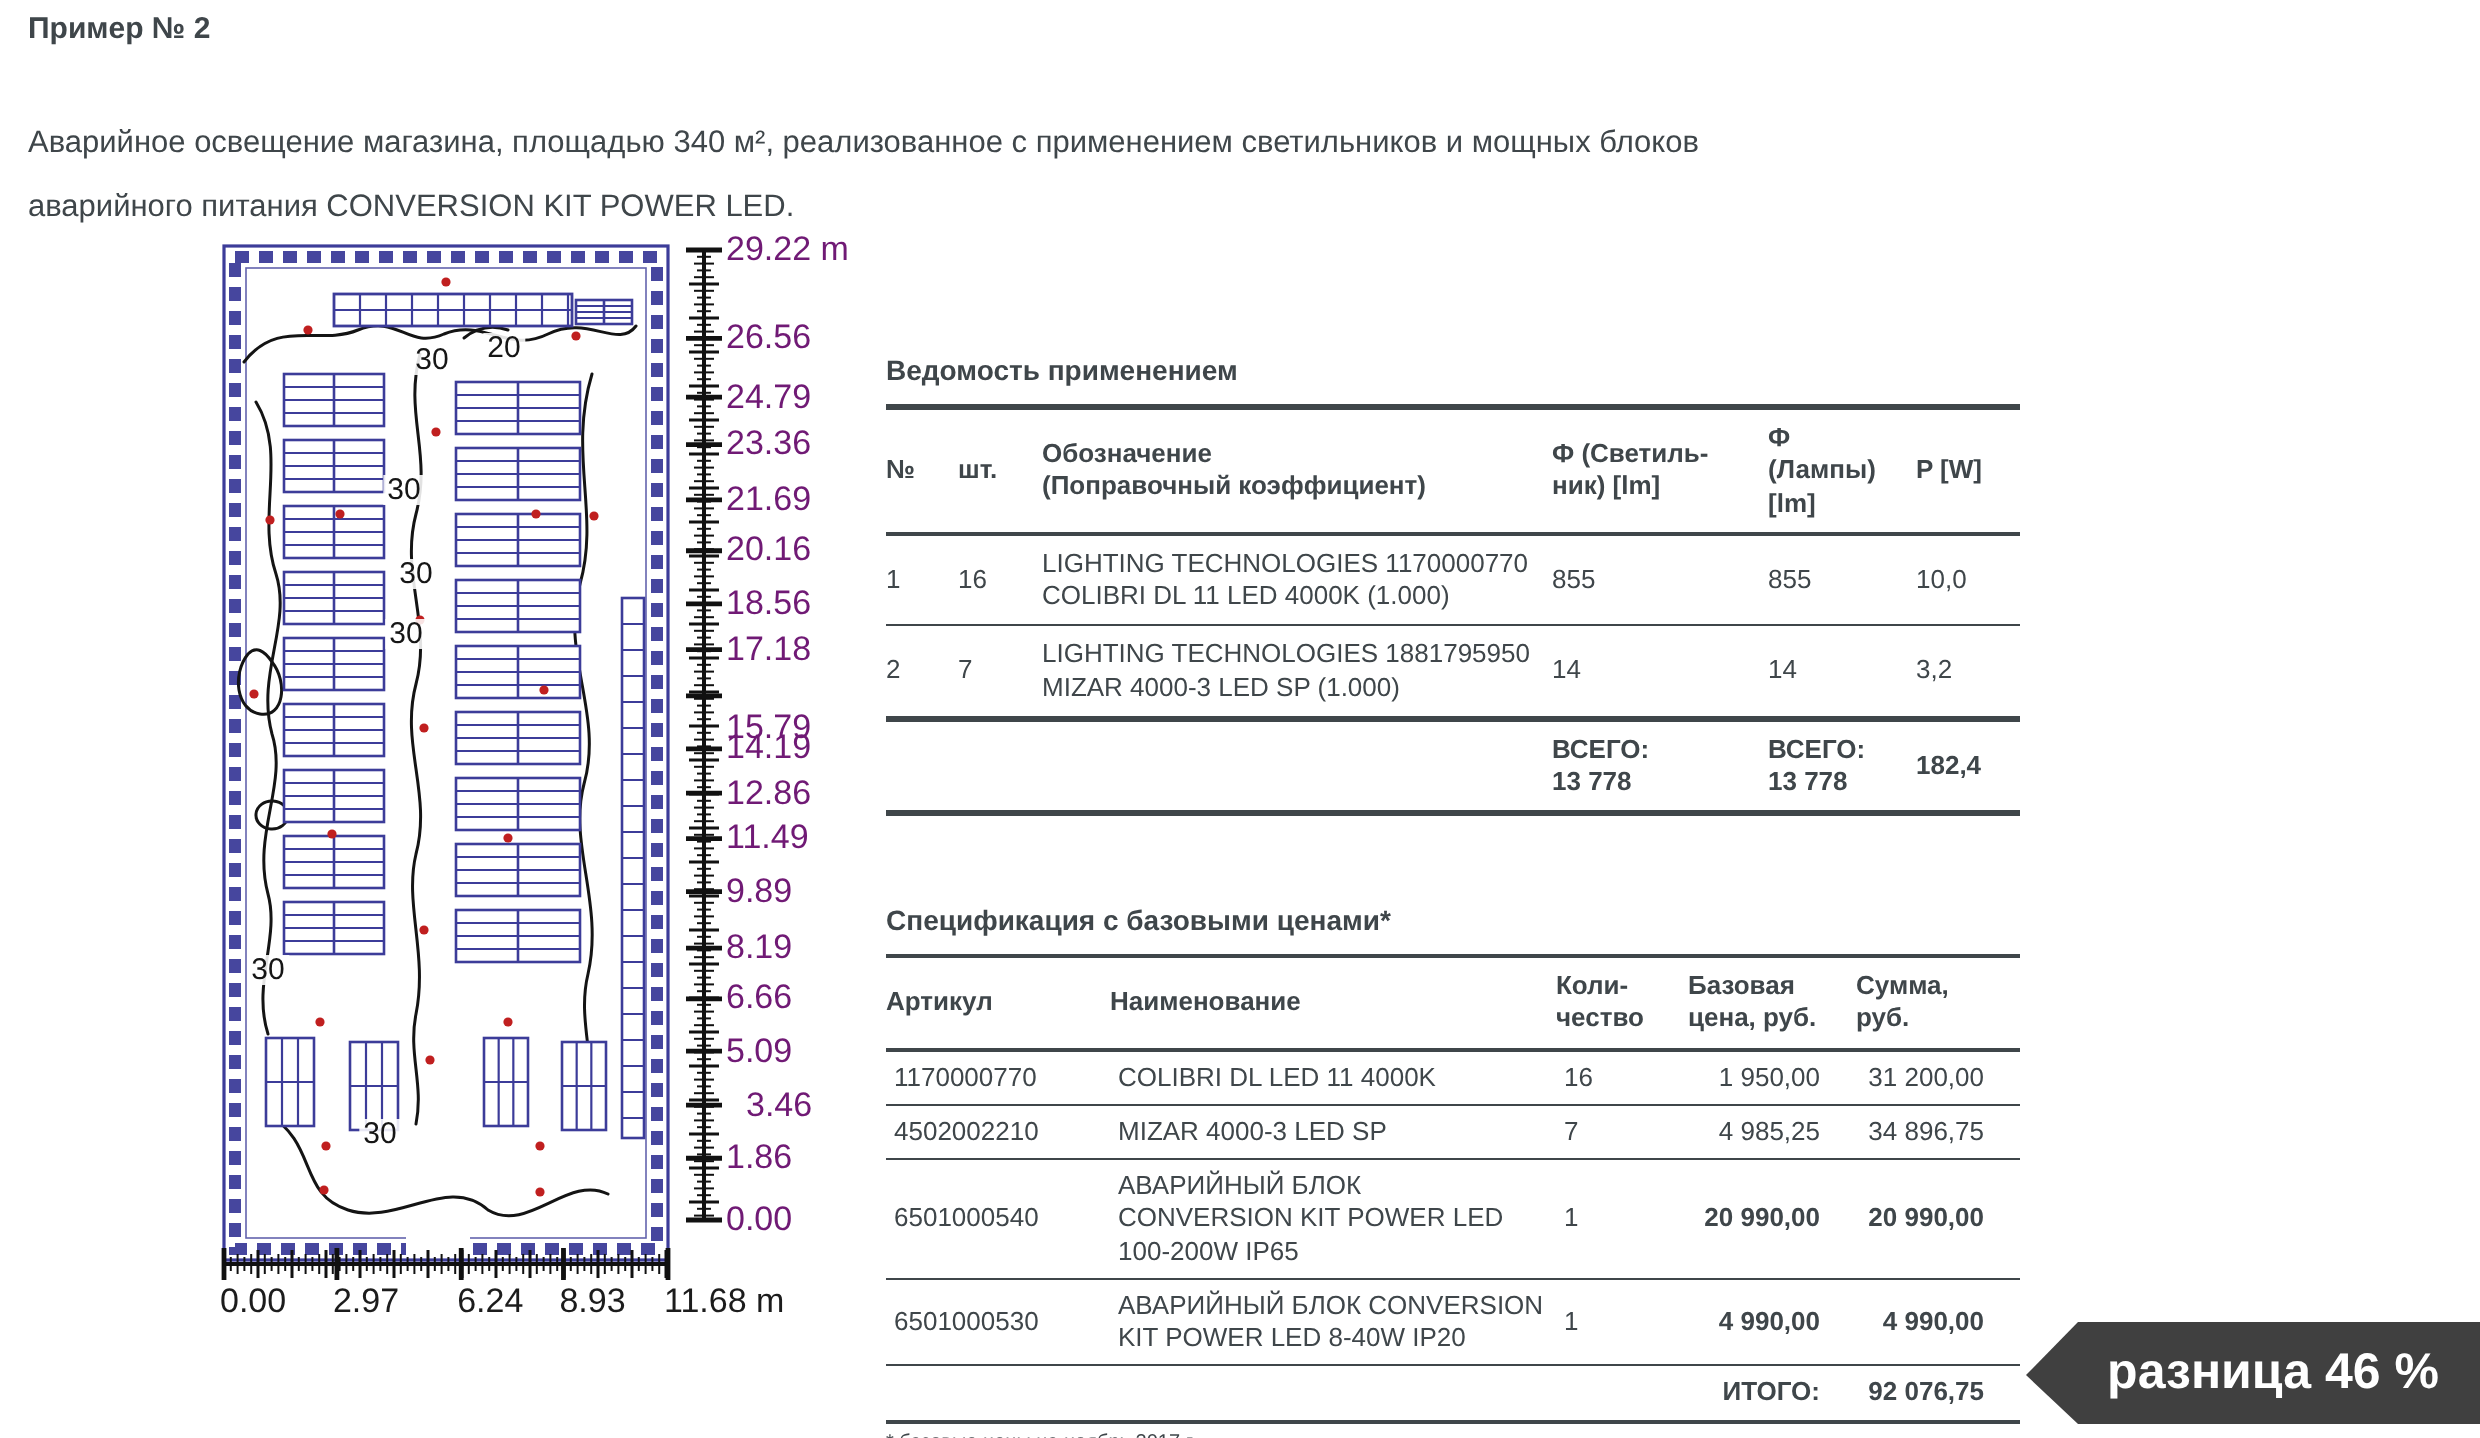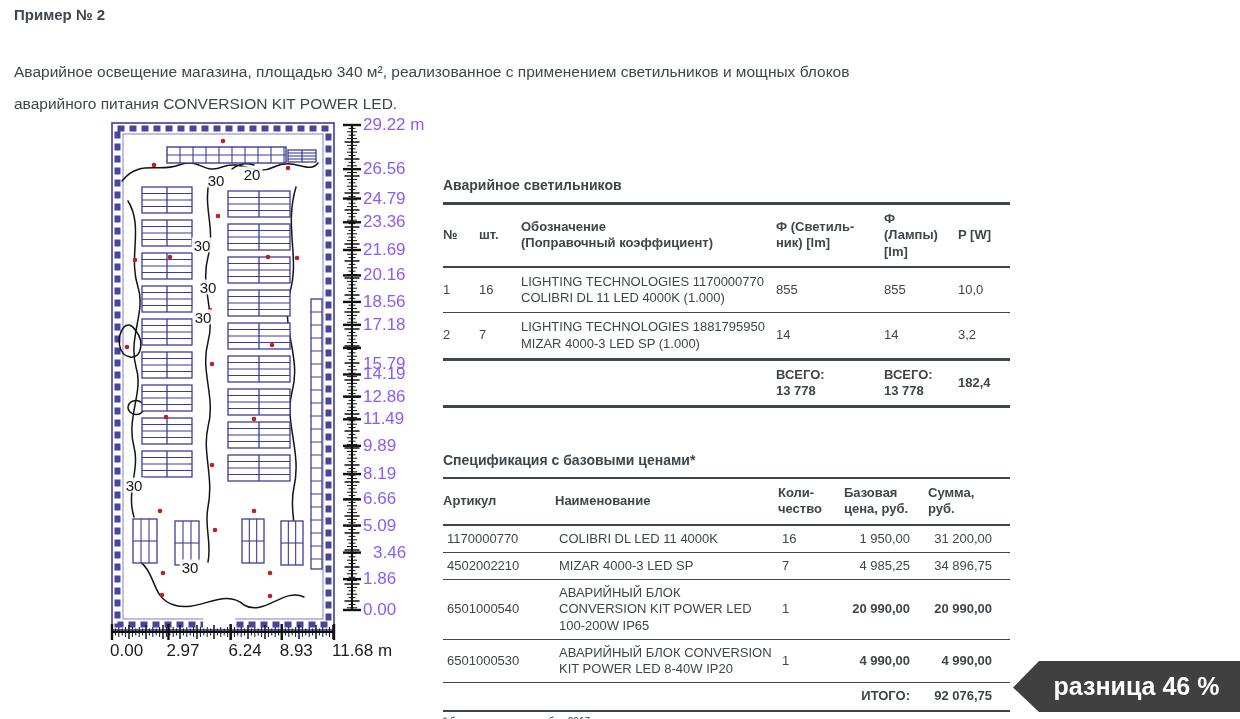--- a/index.html
+++ b/index.html
@@ -8,21 +8,21 @@
   [data-name]{box-sizing:border-box;}
   .pre{white-space:pre-line;}
   .b{font-weight:bold;}
 
   .page-title{position:absolute;left:14px;top:6px;font-size:15px;font-weight:bold;margin:0;}
   .intro{position:absolute;left:14px;top:56px;font-size:15.5px;line-height:32px;margin:0;white-space:pre-line;}
 
   
   .plan{position:absolute;left:104px;top:117px;width:386px;height:572px;}
   .plan svg{position:absolute;left:0;top:0;}
-  .vlab{position:absolute;left:259px;font-size:17px;color:#8b5cf6;transform:translateY(-50%);white-space:nowrap;}
+  .vlab{position:absolute;left:259px;font-size:17px;color:#701a75;transform:translateY(-50%);white-space:nowrap;}
   .hlab{position:absolute;top:524px;font-size:17px;color:#1c1c1c;white-space:nowrap;}
   .clab{position:absolute;transform:translate(-50%,-50%);font-size:15px;color:#161616;background:rgba(255,255,255,.88);padding:0 2px;line-height:1;}
 
   
   .sec-title{font-size:14px;font-weight:bold;margin:0 0 9px 0;}
   .tbl-wrap{position:absolute;width:567px;}
   #t1-wrap{left:443px;top:177px;}
   #t2-wrap{left:443px;top:452px;}
   table{border-collapse:collapse;width:567px;table-layout:fixed;font-size:13px;color:#3f464a;}
   th{font-weight:bold;text-align:left;vertical-align:middle;line-height:1.25;padding:6px 4px 6px 0;}
@@ -510,21 +510,21 @@
         <div class="clab" data-name="contour-value-label" style="left: 148px; top: 57px;">20</div>
         <div class="clab" data-name="contour-value-label" style="left: 98px; top: 128px;">30</div>
         <div class="clab" data-name="contour-value-label" style="left: 104px; top: 170px;">30</div>
         <div class="clab" data-name="contour-value-label" style="left: 99px; top: 200px;">30</div>
         <div class="clab" data-name="contour-value-label" style="left: 30px; top: 368px;">30</div>
         <div class="clab" data-name="contour-value-label" style="left: 86px; top: 450px;">30</div>
       </div>
   </div>
 
   <div class="tbl-wrap" id="t1-wrap" data-name="luminaire-table-section">
-    <h2 class="sec-title" data-name="luminaire-table-title">Аварийное светильников</h2>
+    <h2 class="sec-title" data-name="luminaire-table-title">Ведомость применением</h2>
     <table id="table-luminaires" data-name="luminaire-table">
       <colgroup>
           <col style="width:36px">
           <col style="width:42px">
           <col style="width:255px">
           <col style="width:108px">
           <col style="width:74px">
           <col style="width:52px">
         </colgroup>
       <thead data-name="luminaire-table-head">

